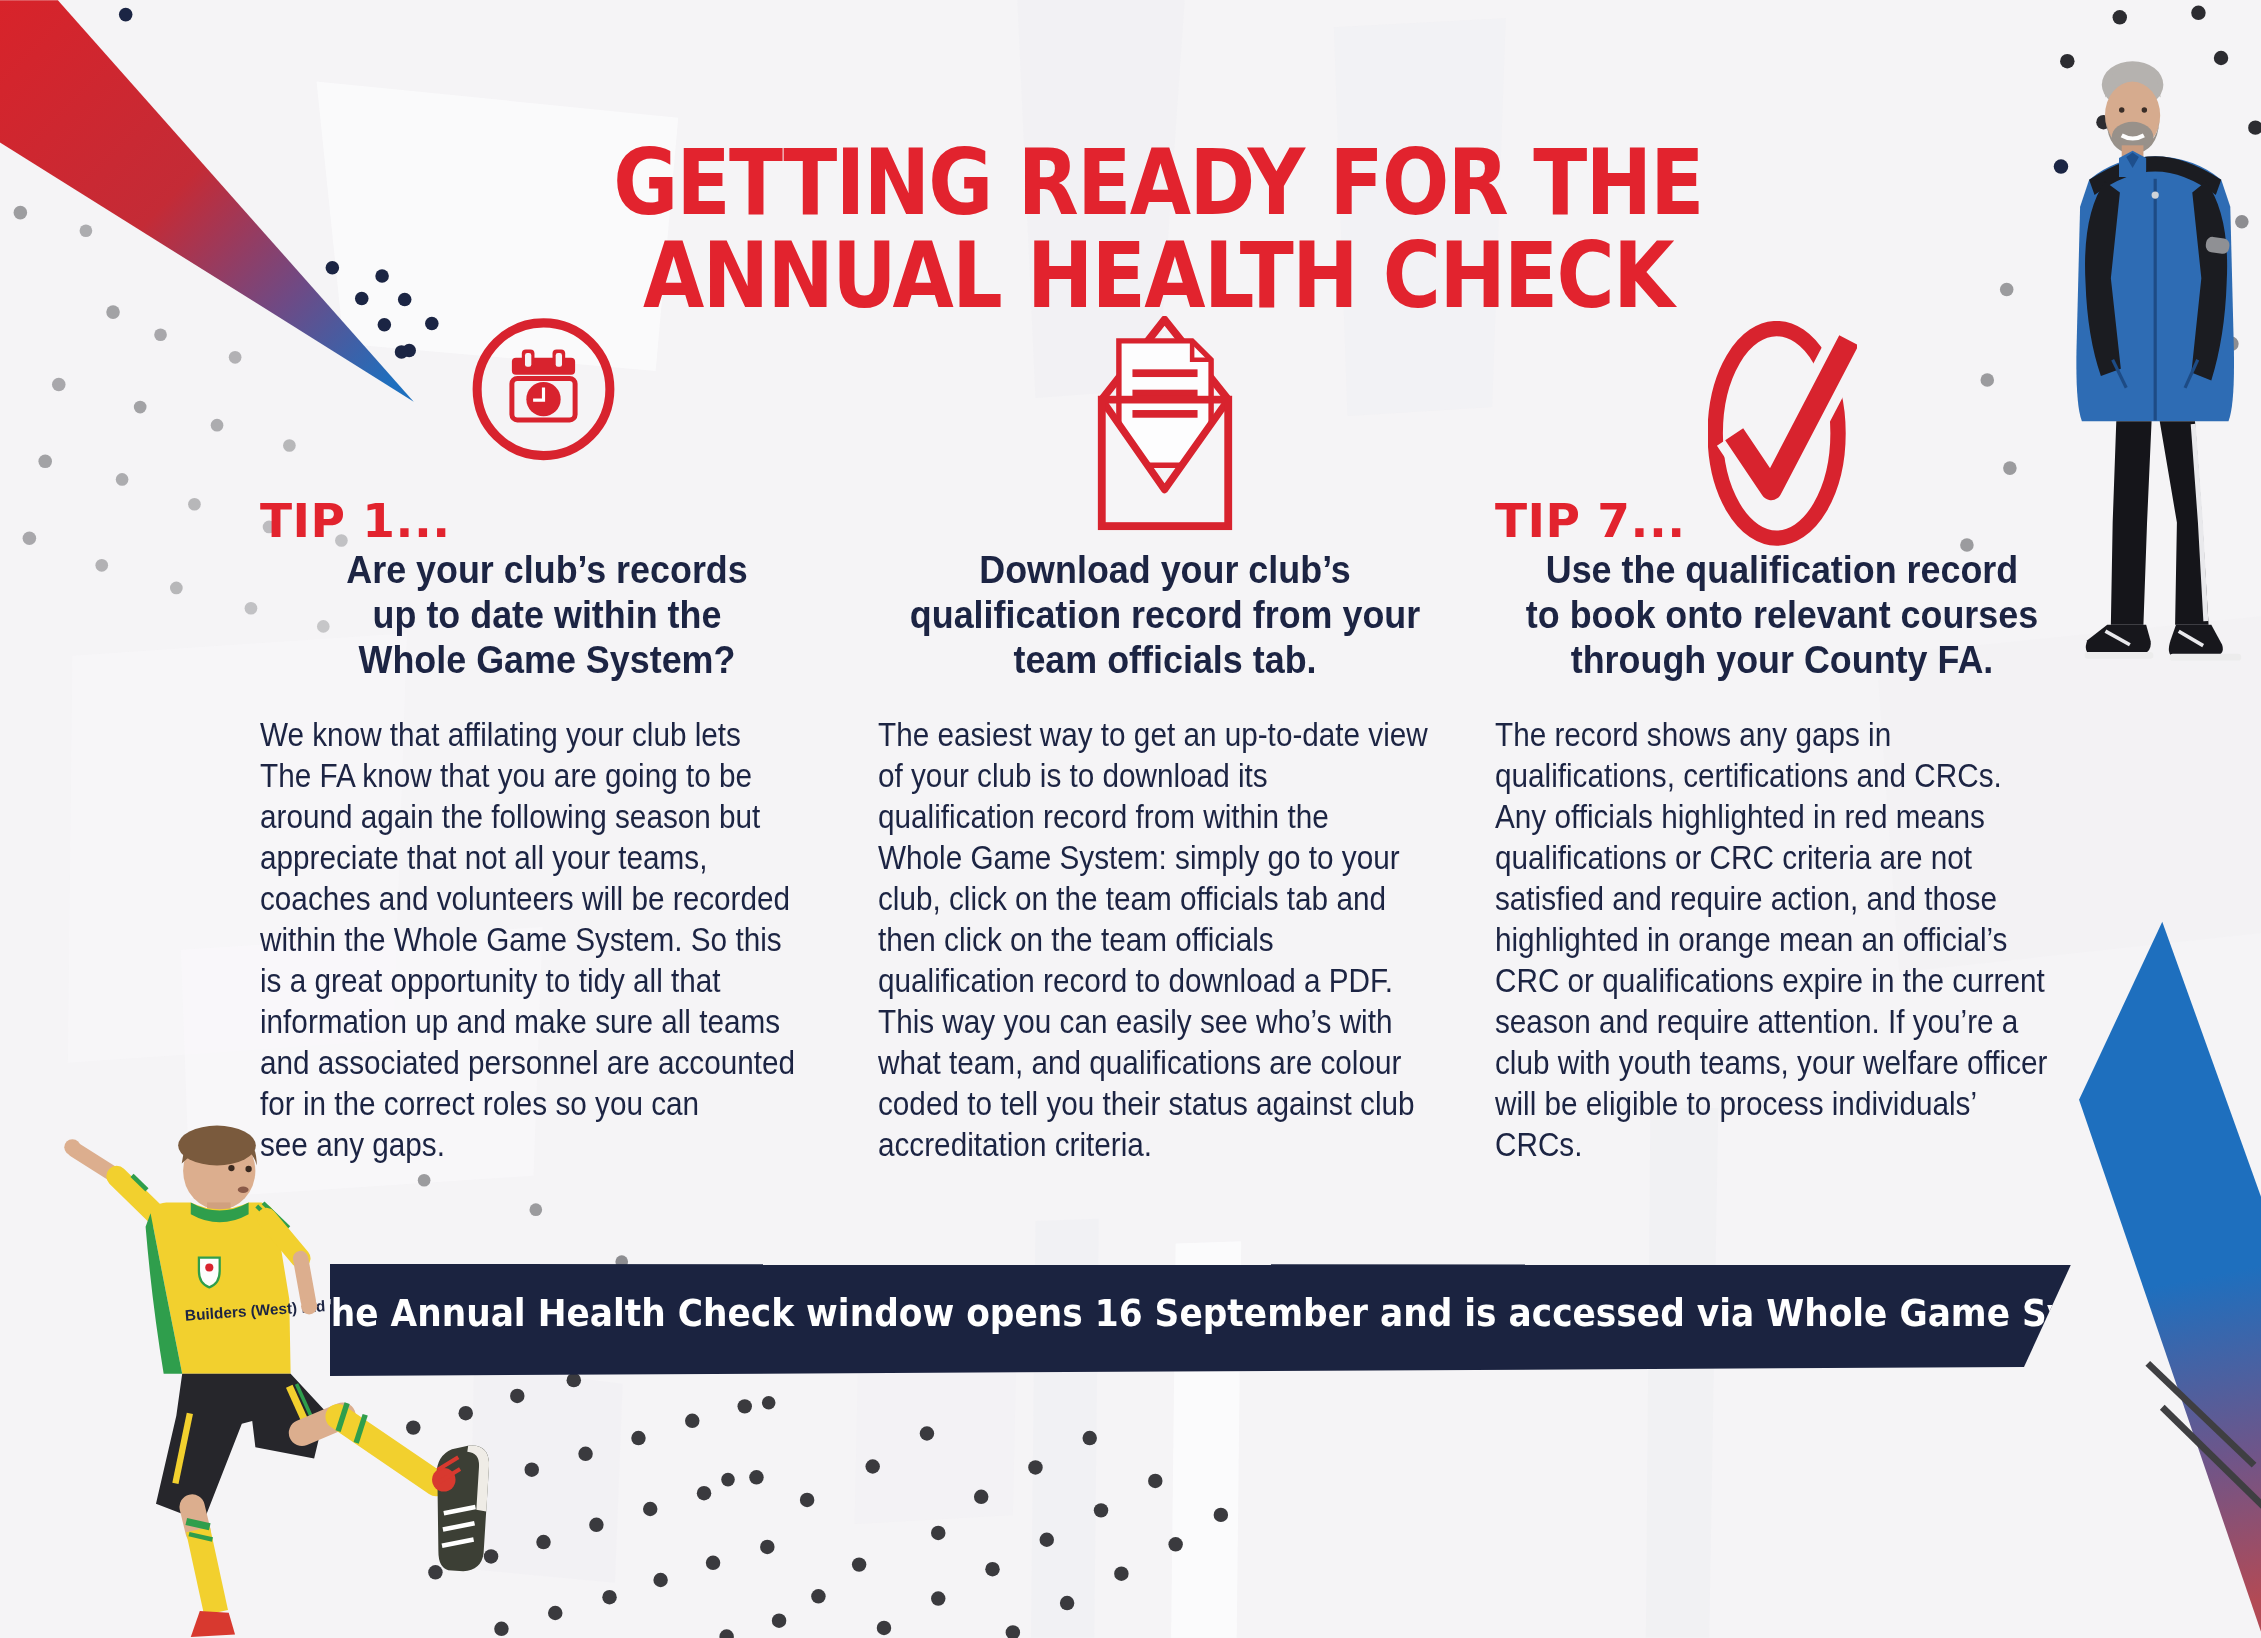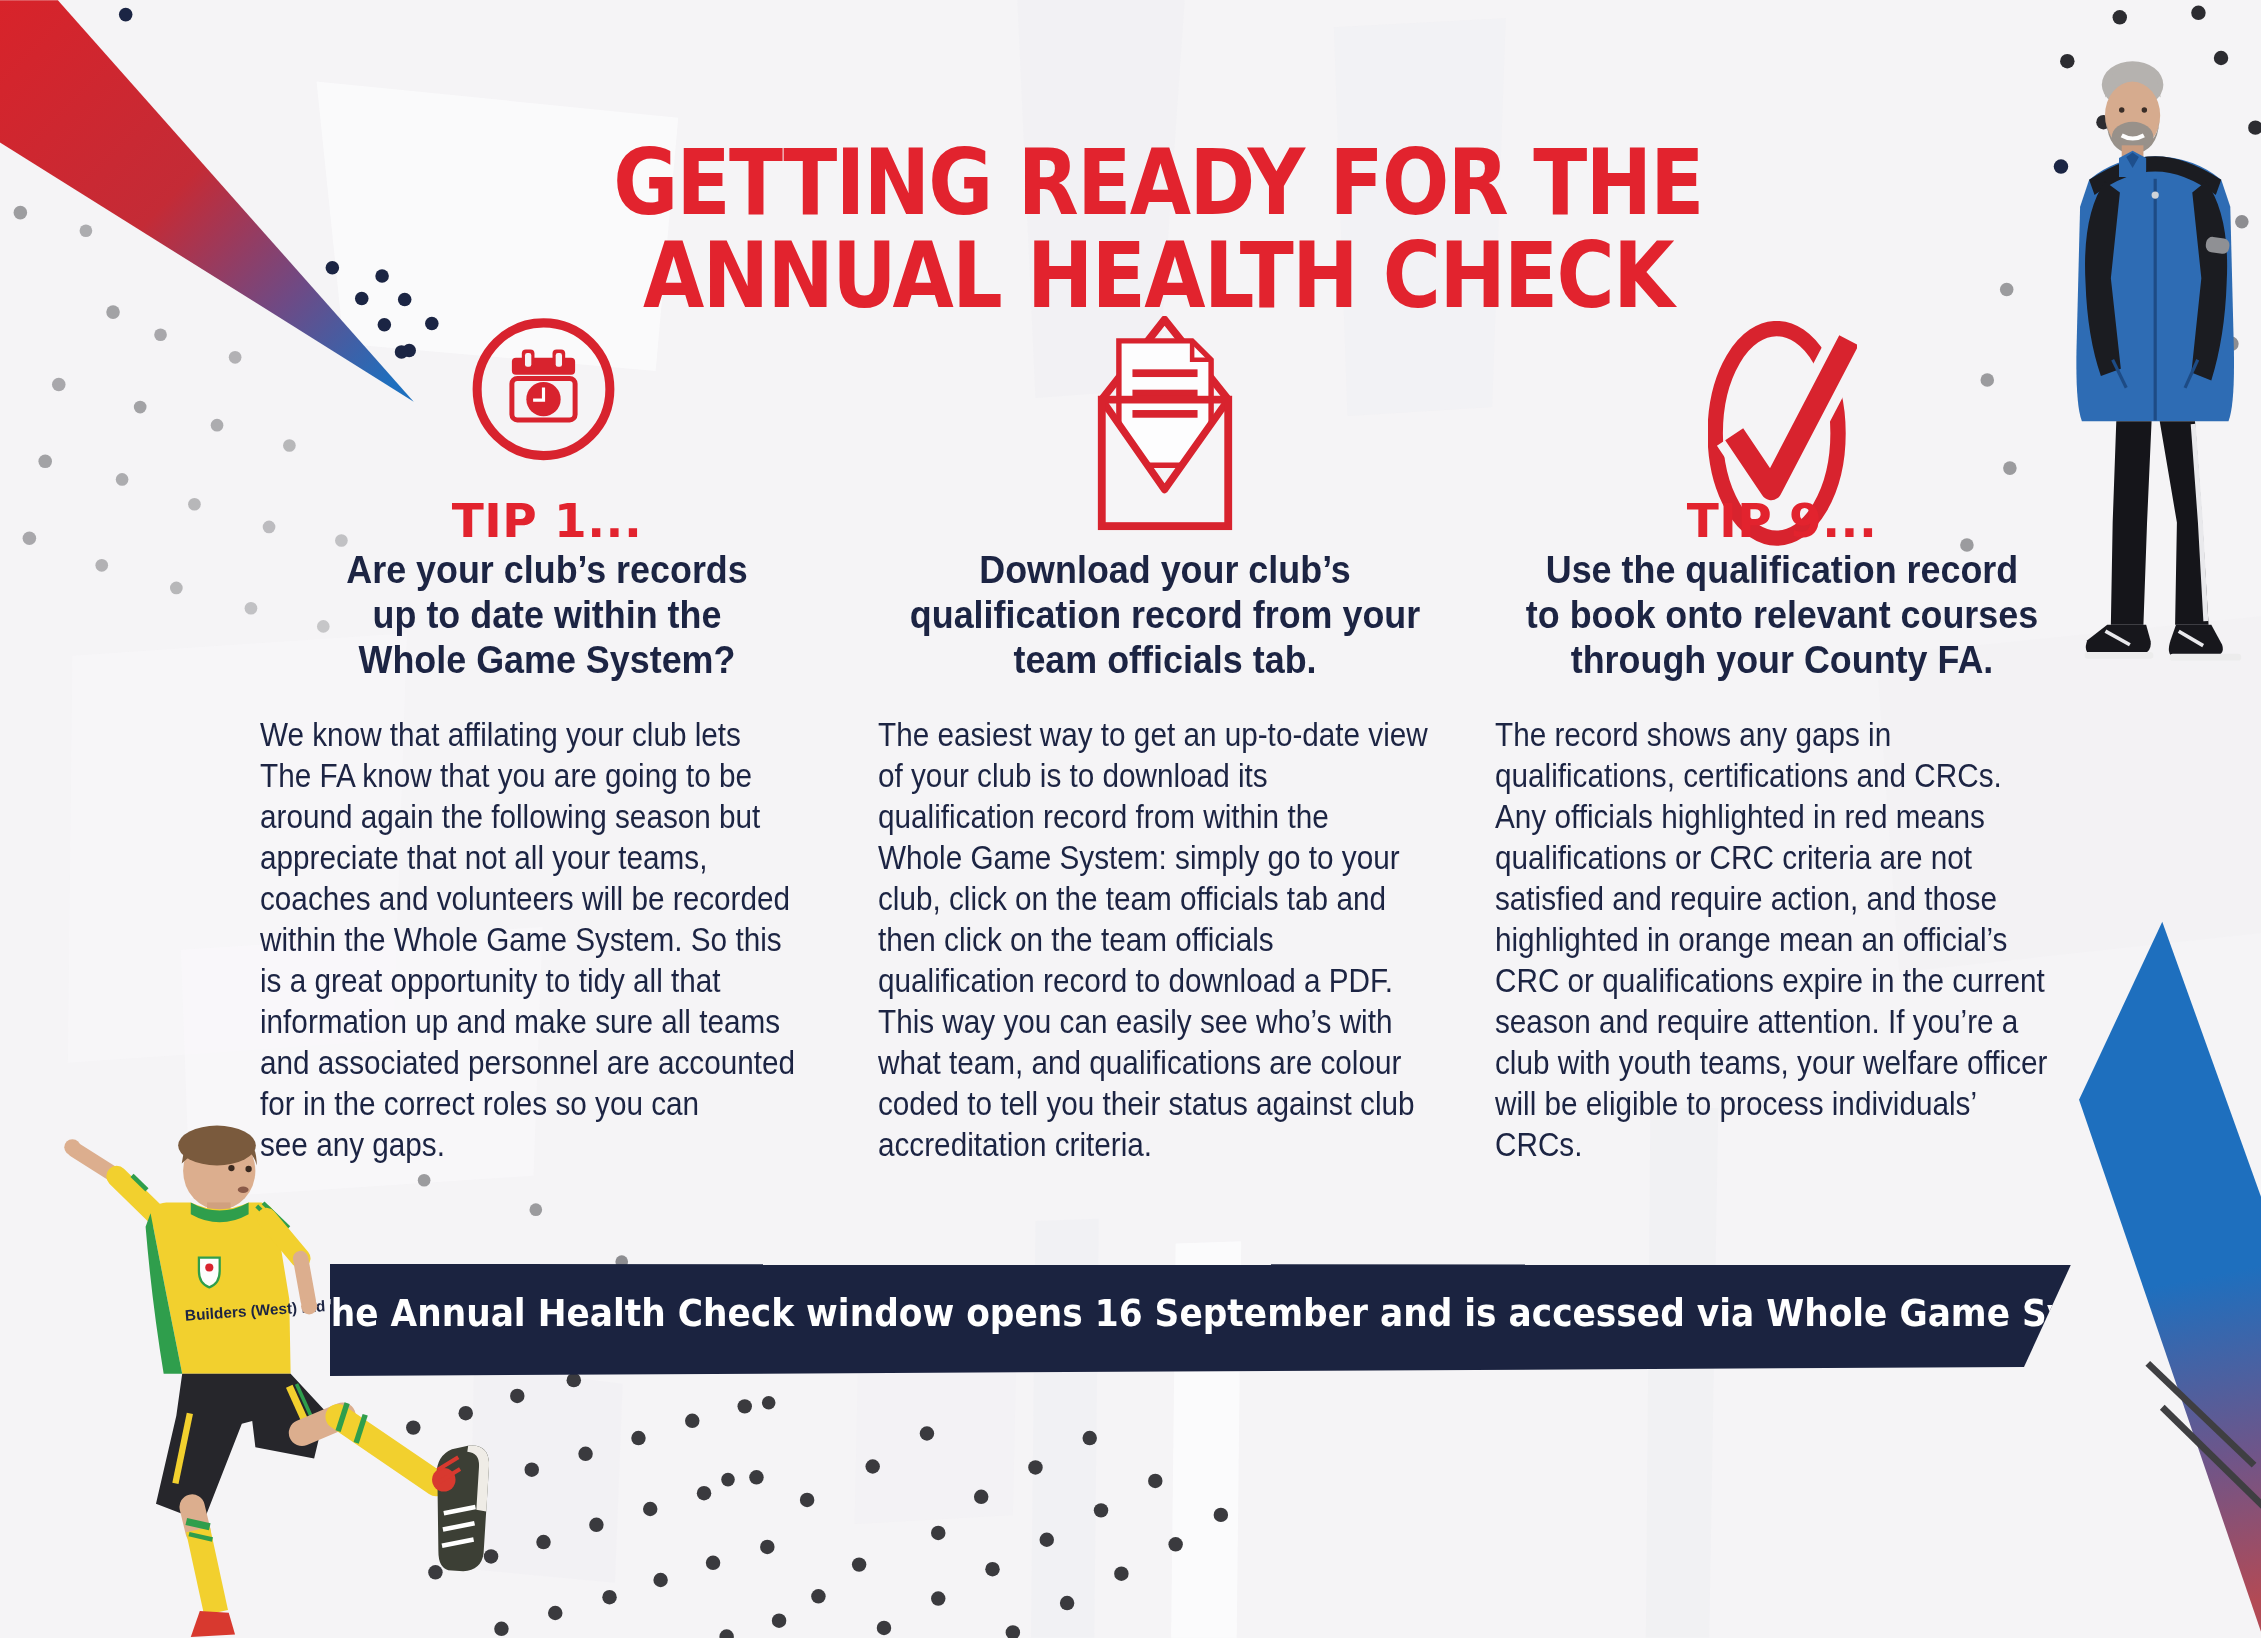--- a/index.html
+++ b/index.html
@@ -18,21 +18,21 @@
   }
   .title .tline{display:block;transform:scaleX(.88);transform-origin:50% 50%;}
   
   .tip{position:absolute;top:317px;width:574px;height:904px;}
   .tip-1{left:260px;}
   .tip-2{left:878px;}
   .tip-3{left:1495px;}
   .icon-wrap{position:absolute;top:0;left:0;width:100%;height:235px;
     display:flex;justify-content:center;align-items:flex-start;}
   .tip-label{
-    position:absolute;top:176px;width:100%;text-align:center;
+    position:absolute;top:176px;width:100%;text-align:left;
     color:#e2232e;font-family:"DejaVu Sans",sans-serif;
     font-weight:800;font-size:47px;letter-spacing:0.5px;
   }
   .tip-heading{
     position:absolute;top:230px;width:100%;text-align:center;
     color:#1c2443;font-weight:bold;font-size:39px;line-height:45px;
     white-space:pre-line;transform:scaleX(.92);transform-origin:50% 0;
   }
   .tip-body{
     position:absolute;top:397px;left:0;width:633px;
@@ -285,21 +285,21 @@
   </section>
 
   <section class="tip tip-3">
     <div class="icon-wrap">
       <svg width="149" height="231" viewBox="0 0 330 510" style="margin-top:3.6px;">
         <ellipse cx="152" cy="248" rx="136" ry="232" fill="none" stroke="#d8232e" stroke-width="34"></ellipse>
         <polyline points="58,250 140,372 312,42" fill="none" stroke="#f5f4f6" stroke-width="92" stroke-linejoin="round"></polyline>
         <polyline points="58,250 140,372 312,42" fill="none" stroke="#d8232e" stroke-width="48" stroke-linejoin="round"></polyline>
       </svg>
     </div>
-    <div class="tip-label">TIP 9...</div>
+    <div class="tip-label">TIP 7...</div>
     <div class="tip-heading">Use the qualification record
 to book onto relevant courses
 through your County FA.</div>
     <div class="tip-body">The record shows any gaps in
 qualifications, certifications and CRCs.
 Any officials highlighted in red means
 qualifications or CRC criteria are not
 satisfied and require action, and those
 highlighted in orange mean an official’s
 CRC or qualifications expire in the current

